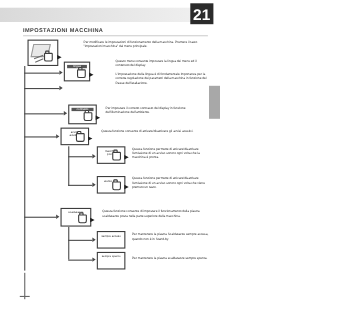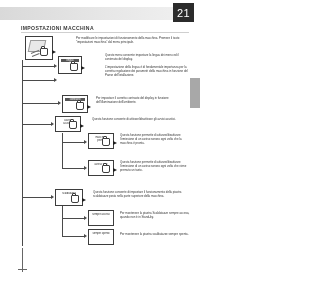--- a/index.html
+++ b/index.html
@@ -30,22 +30,22 @@
     background: linear-gradient(to right, #d9d9d9, #e6e6e6 55%, #efefef);
   }
   .page-number-box {
     position: absolute;
     right: 6px;
     top: 3px;
     width: 21px;
     height: 19px;
     background: #2b2b2b;
     color: #ffffff;
-    font-size: 11px;
-    font-weight: normal;
+    font-size: 14px;
+    font-weight: bold;
     display: flex;
     align-items: center;
     justify-content: center;
     letter-spacing: .3px;
   }
 
   
   .section-title {
     position: absolute;
     left: 21px;

